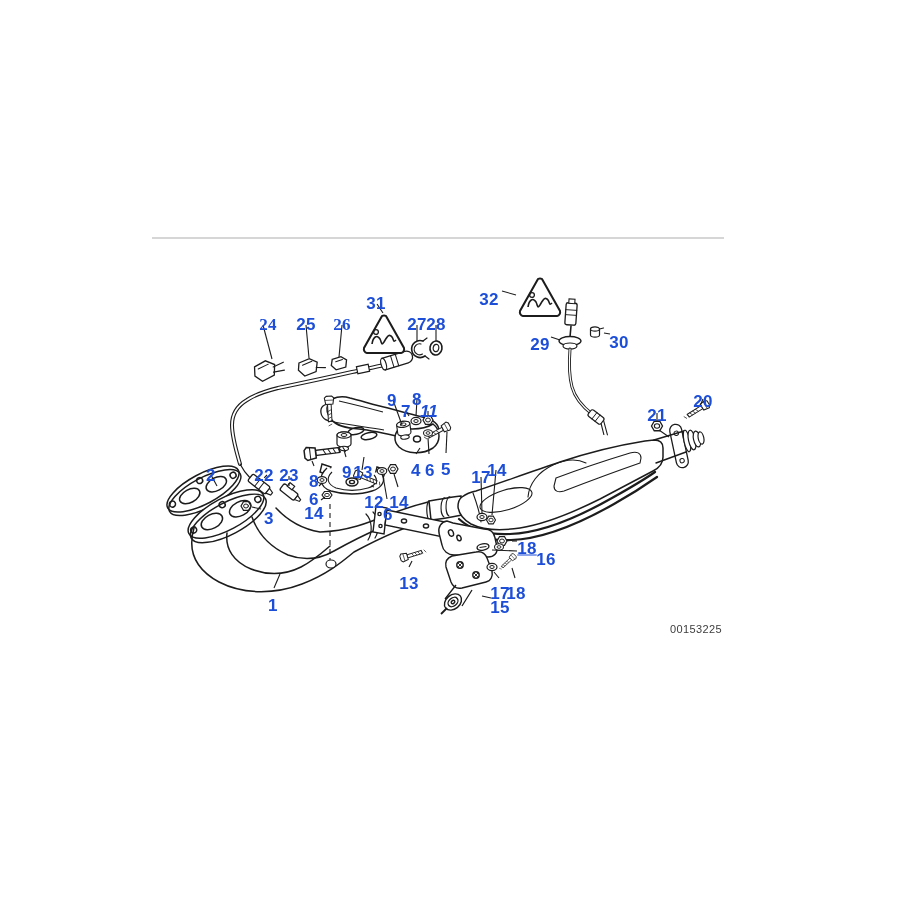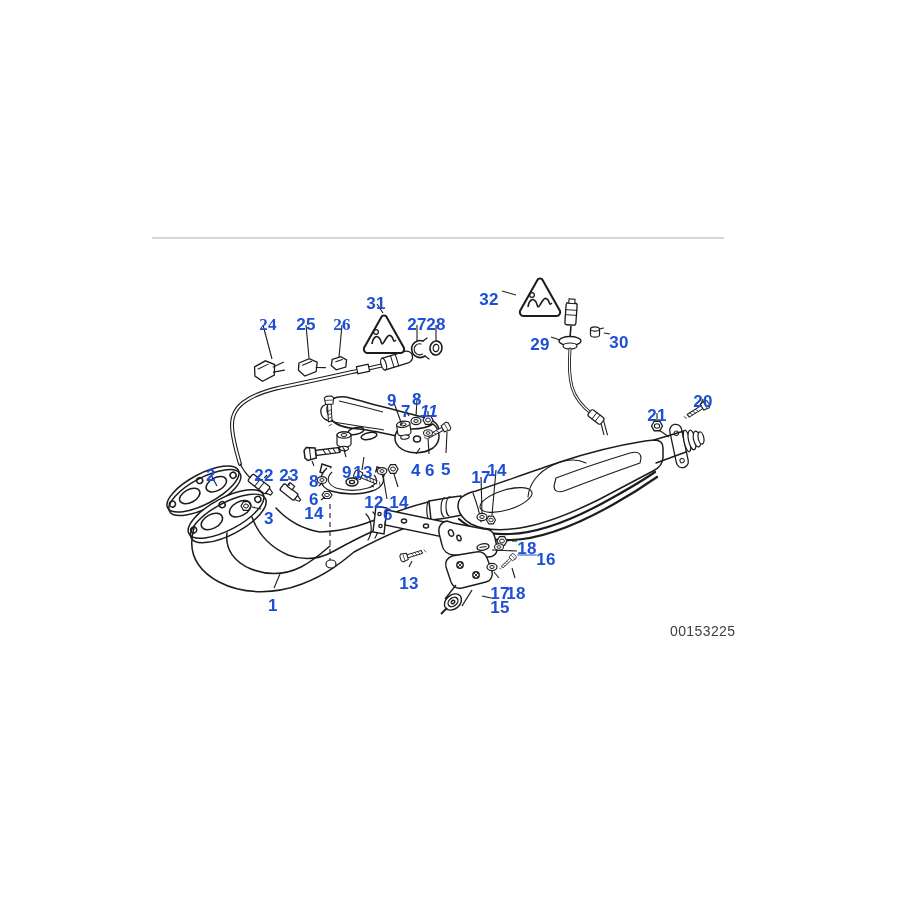--- a/index.html
+++ b/index.html
@@ -8,21 +8,21 @@
     overflow:hidden;font-family:"Liberation Sans", sans-serif;
   }
   .stage svg{position:absolute;left:0;top:0;}
   #callout-layer{position:absolute;left:0;top:0;width:900px;height:900px;pointer-events:none;}
   .callout{
     position:absolute;transform:translate(-50%,-50%);
     font-weight:bold;font-size:17px;line-height:1;color:#1d4ed8;
     letter-spacing:.3px;white-space:nowrap;margin-top:8px;
   }
   .part-number{
-    position:absolute;font-size:14px;color:#3d3d3d;letter-spacing:.4px;text-align:right;
+    position:absolute;font-size:11px;color:#3d3d3d;letter-spacing:.4px;text-align:right;
   }
 </style>
 </head>
 <body>
 
 <div class="stage">
 
 <svg width="900" height="900" viewBox="0 0 900 900">
   <defs>
     <g id="washer">

